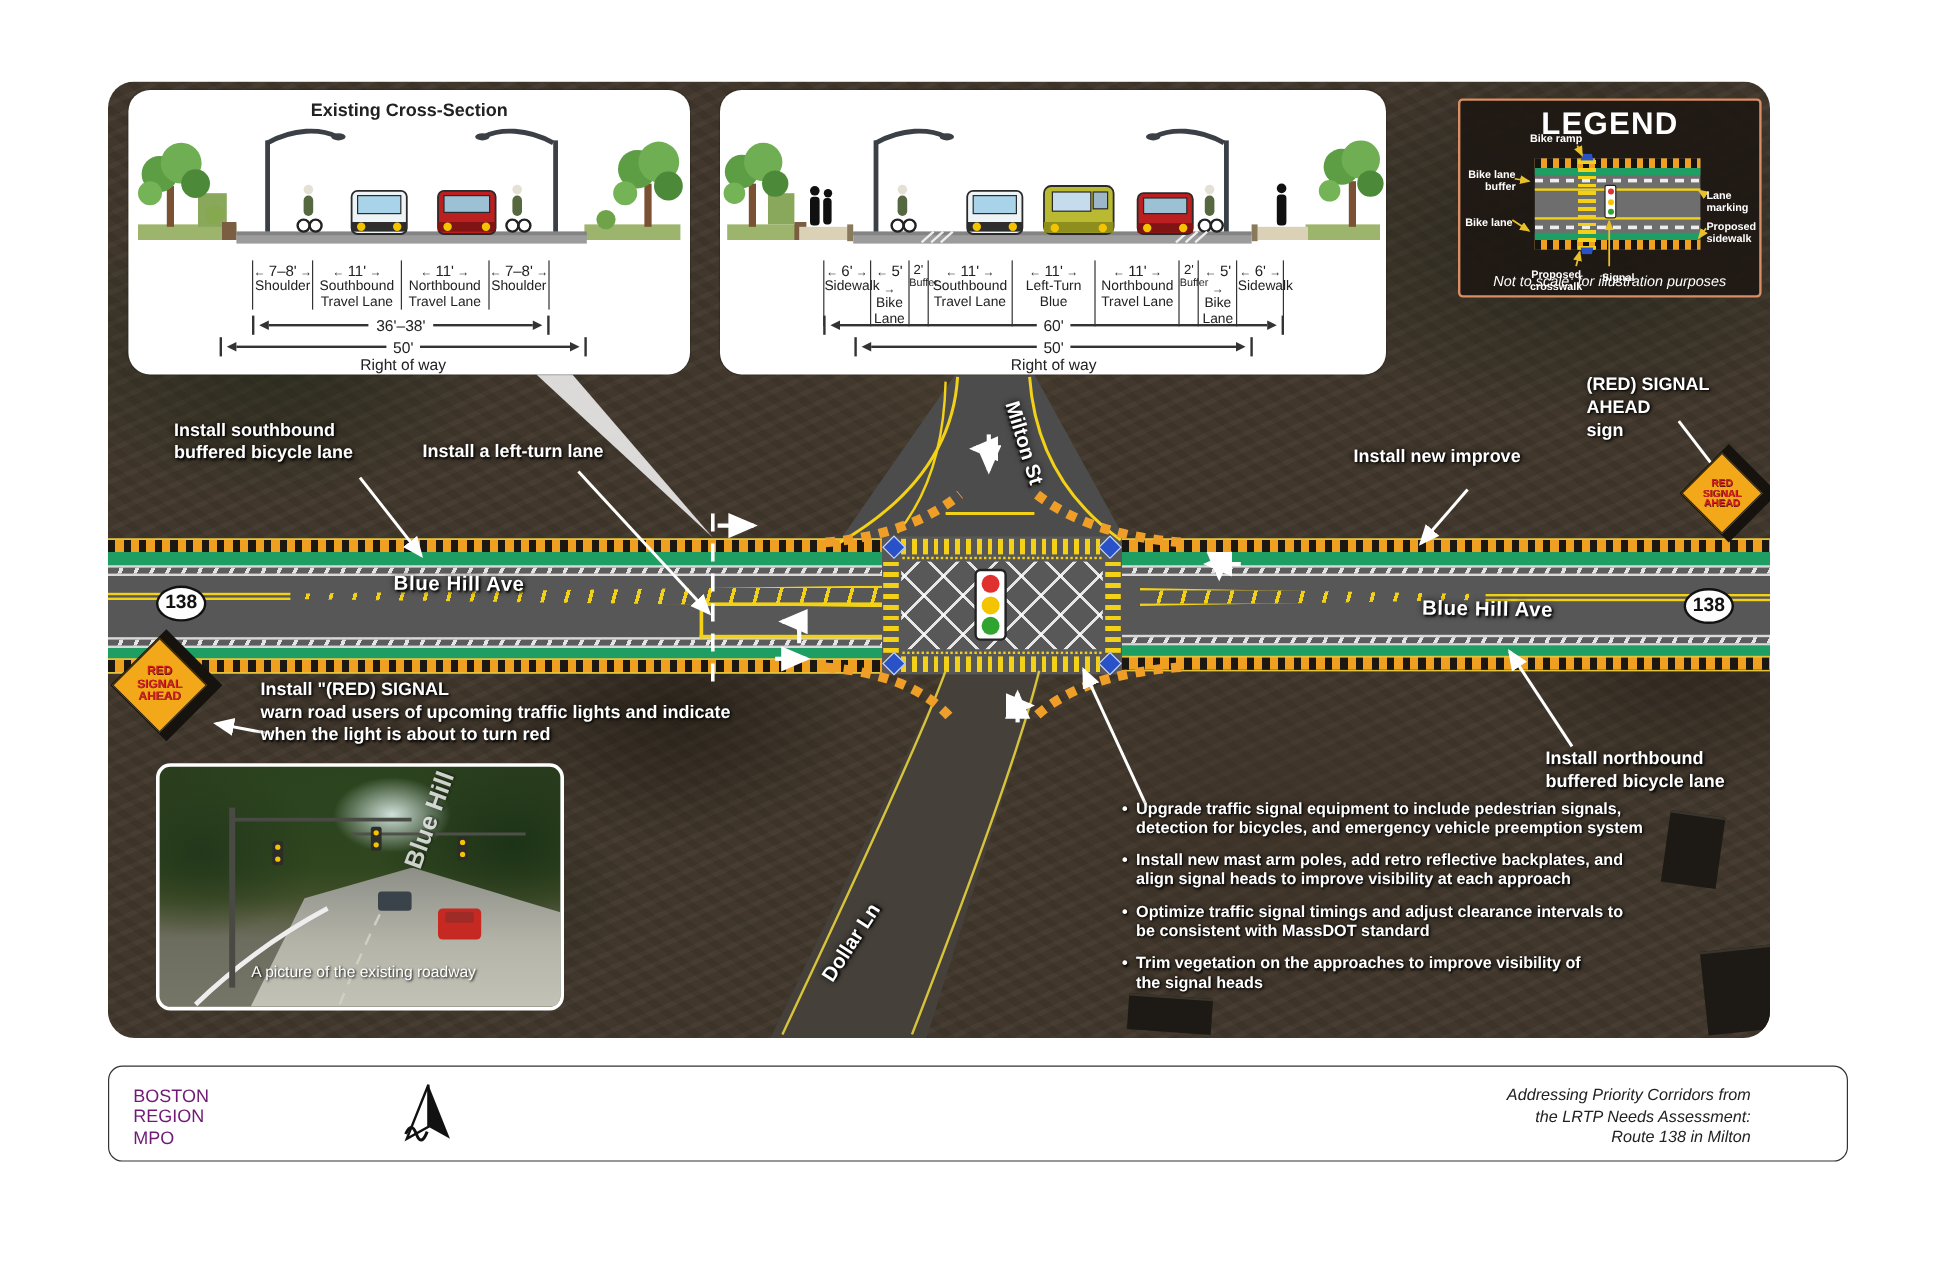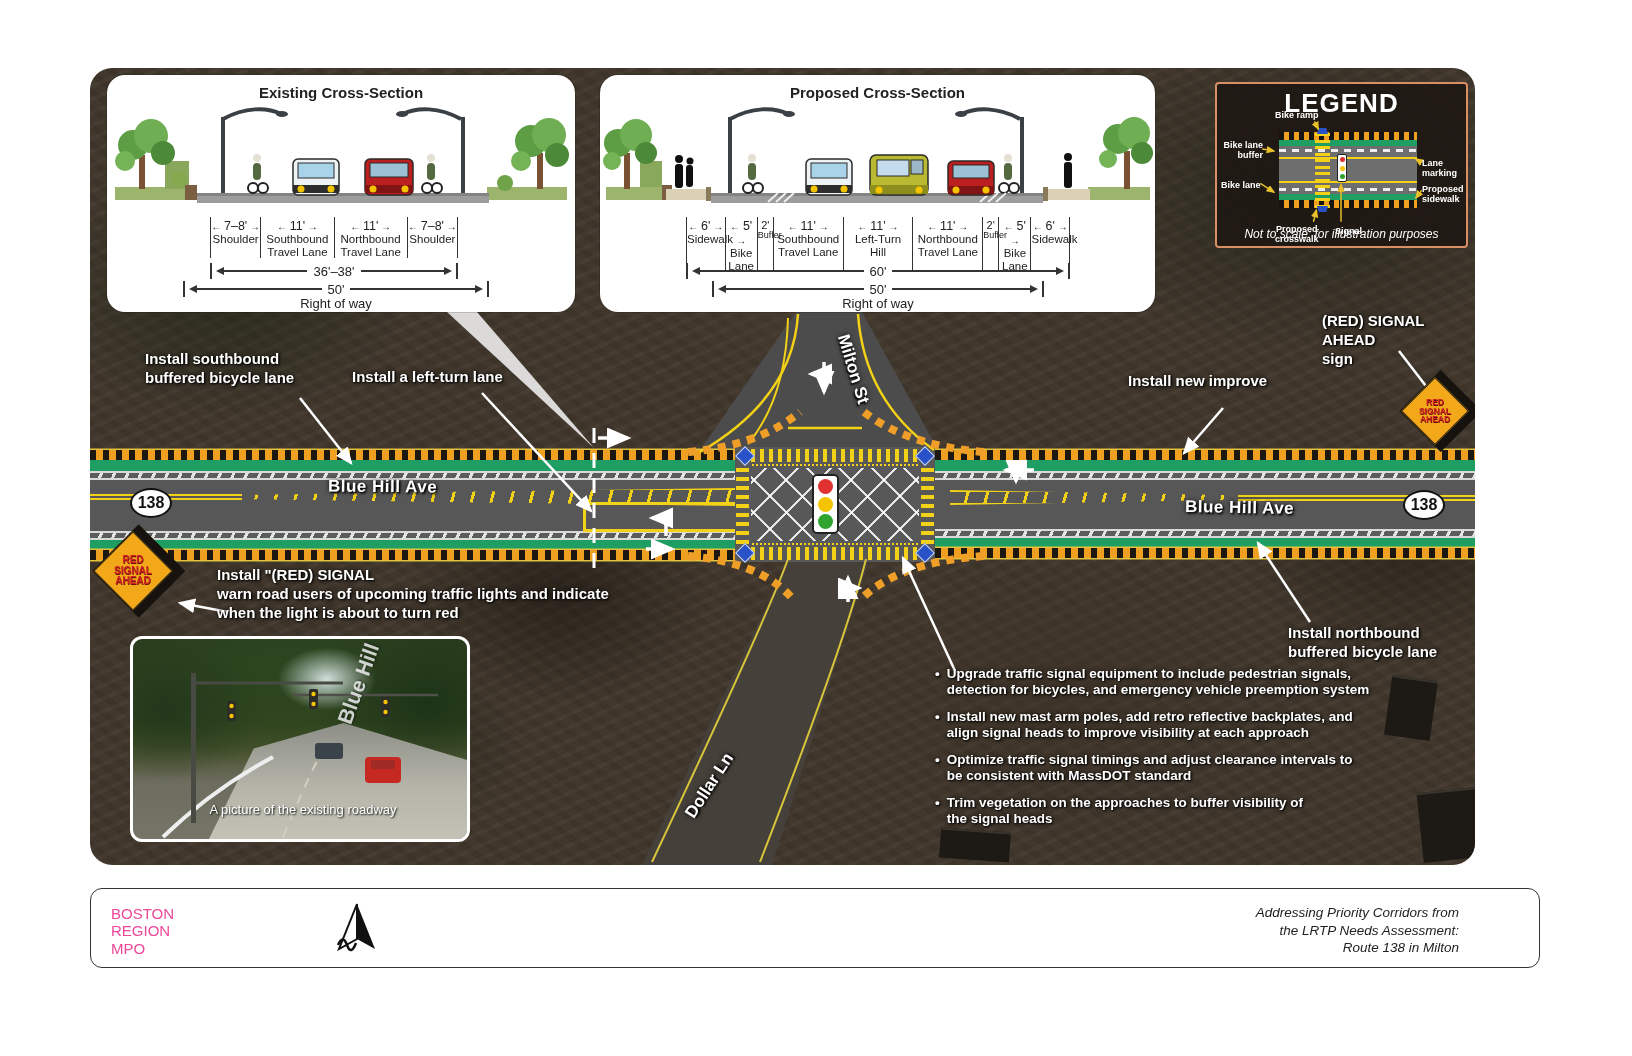--- a/index.html
+++ b/index.html
@@ -113,21 +113,21 @@
   .inset .roadbed{position:absolute;left:16%;top:42%;right:0;bottom:0;
     clip-path:polygon(8% 100%,24% 22%,56% 0,100% 32%,100% 100%);
     background:linear-gradient(180deg,#8d8e86,#b4b4a9 55%,#c2c2b6);}
   .inset .wm{position:absolute;left:60%;top:40%;transform:rotate(-70deg);transform-origin:left top;
     color:#ececec;font-weight:bold;font-size:21px;opacity:.85;text-shadow:1px 1px 2px rgba(0,0,0,.6);}
   .caption{position:absolute;left:130px;top:846px;width:346px;text-align:center;color:#fff;font-size:13px;
     text-shadow:1px 1px 2px #000;}
 
   
   .footer{position:absolute;left:90px;top:888px;width:1450px;height:80px;background:#fff;border:1.5px solid #333;border-radius:12px;}
-  .f-org{position:absolute;left:20px;top:16px;font-size:15px;color:#ec4899;line-height:1.15;}
+  .f-org{position:absolute;left:20px;top:16px;font-size:15px;color:#701a75;line-height:1.15;}
   .f-center{position:absolute;left:50%;top:14px;transform:translateX(-50%);text-align:center;color:#111;font-size:15px;font-weight:bold;line-height:1.25;width:760px;}
   .f-src{position:absolute;right:80px;top:15px;text-align:right;font-style:italic;font-size:13.5px;color:#222;line-height:1.3;}
 </style>
 </head>
 <body>
 
 <div class="page">
 
   <div class="map">
 
@@ -277,21 +277,21 @@
           <span class="pre">Install new mast arm poles, add retro reflective backplates, and
 align signal heads to improve visibility at each approach</span>
         </div>
       <div class="bi">
           <span class="dot">•</span>
           <span class="pre">Optimize traffic signal timings and adjust clearance intervals to
 be consistent with MassDOT standard</span>
         </div>
       <div class="bi">
           <span class="dot">•</span>
-          <span class="pre">Trim vegetation on the approaches to buffer visibility of
+          <span class="pre">Trim vegetation on the approaches to improve visibility of
 the signal heads</span>
         </div>
     </div>
 
     <div class="inset" style="left:40px;top:568px;">
       <div class="roadbed"></div>
       <svg style="position:absolute;inset:0;" viewBox="0 0 334 200">
         <path d="M30,198 Q80,150 140,118" stroke="#eee" stroke-width="4" fill="none"></path>
         <path d="M150,198 Q170,150 185,120" stroke="#cfcfc4" stroke-width="2" fill="none" stroke-dasharray="10 8"></path>
         <rect x="58" y="34" width="5" height="150" fill="#4a4a44"></rect>
@@ -411,21 +411,20 @@
         <span class="ah l"></span>
           <span class="ln"></span>
           <span class="lbl">50'</span>
           <span class="ln"></span>
           <span class="ah r"></span>
       </div>
       <div class="rowlbl" style="left:76px;top:221px;width:306px;">Right of way</div>
     </div>
 
     <div class="panel" style="left:510px;top:7px;width:555px;height:237px;">
-      <h3>Proposed Cross-Section</h3>
       <svg style="position:absolute;left:0;top:28px;" width="555" height="112" viewBox="0 0 555 112">
         <rect x="6" y="84" width="62" height="13" fill="#9cb46b"></rect>
         <rect x="488" y="84" width="62" height="13" fill="#9cb46b"></rect>
         <rect x="40" y="58" width="22" height="26" fill="#8aa85c"></rect>
         <rect x="62" y="82" width="10" height="15" fill="#7b5e42"></rect>
         <rect x="66" y="86" width="42" height="11" fill="#dbd1b6"></rect>
         <rect x="106" y="84" width="5" height="14" fill="#8a7a5c"></rect>
         <rect x="448" y="86" width="42" height="11" fill="#dbd1b6"></rect>
         <rect x="443" y="84" width="5" height="14" fill="#8a7a5c"></rect>
         <rect x="111" y="90" width="332" height="10" fill="#9c9c9c"></rect>
@@ -520,21 +519,21 @@
             <div class="dl">Buffer</div>
           </div>
         <div class="dcell arr" style="flex:11;">
             <div class="dw">11'</div>
             <div class="dl">Southbound
 Travel Lane</div>
           </div>
         <div class="dcell arr" style="flex:11;">
             <div class="dw">11'</div>
             <div class="dl">Left-Turn
-Hill</div>
+Blue</div>
           </div>
         <div class="dcell arr" style="flex:11;">
             <div class="dw">11'</div>
             <div class="dl">Northbound
 Travel Lane</div>
           </div>
         <div class="dcell tiny" style="flex:2.4;">
             <div class="dw">2'</div>
             <div class="dl">Buffer</div>
           </div>

